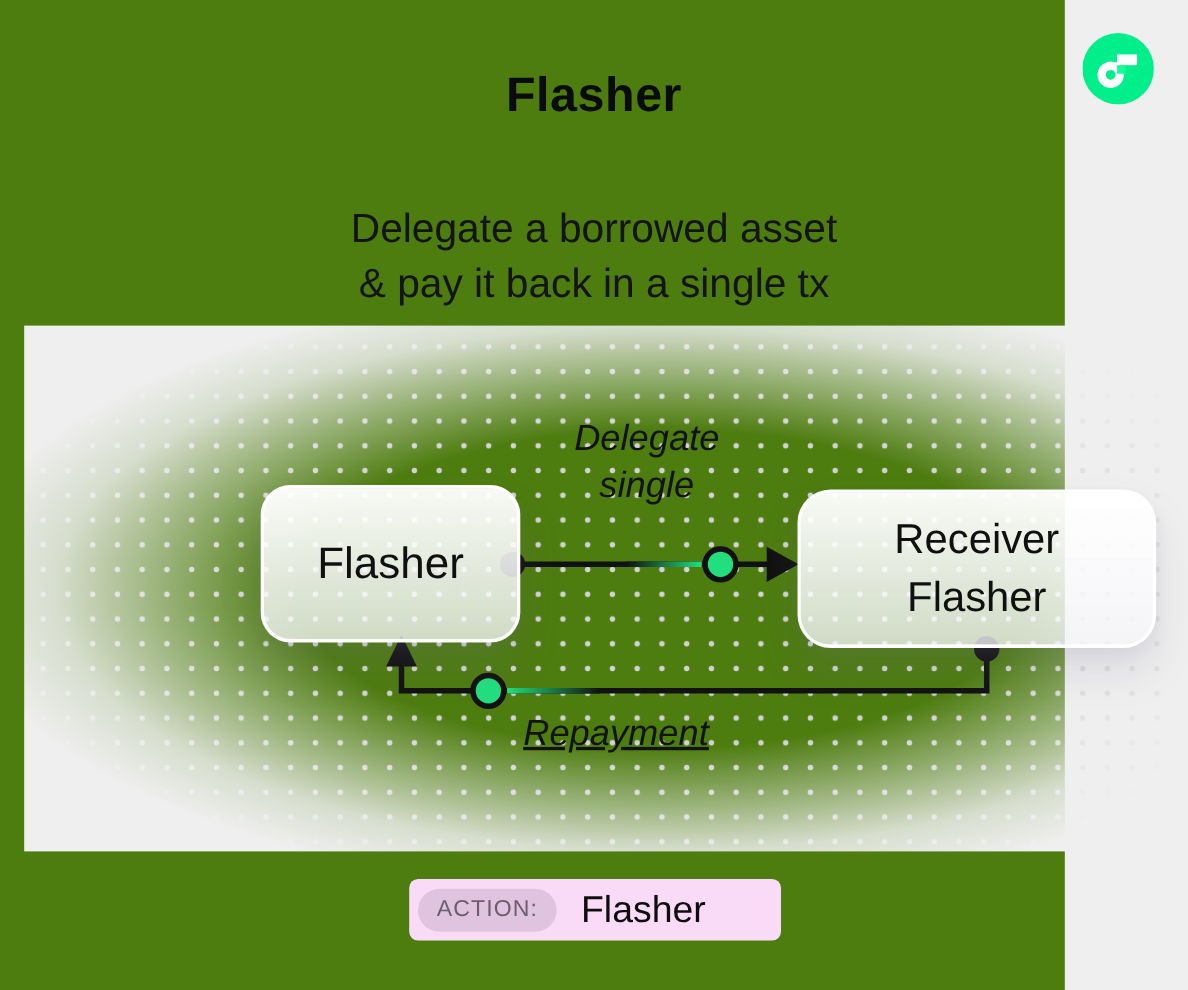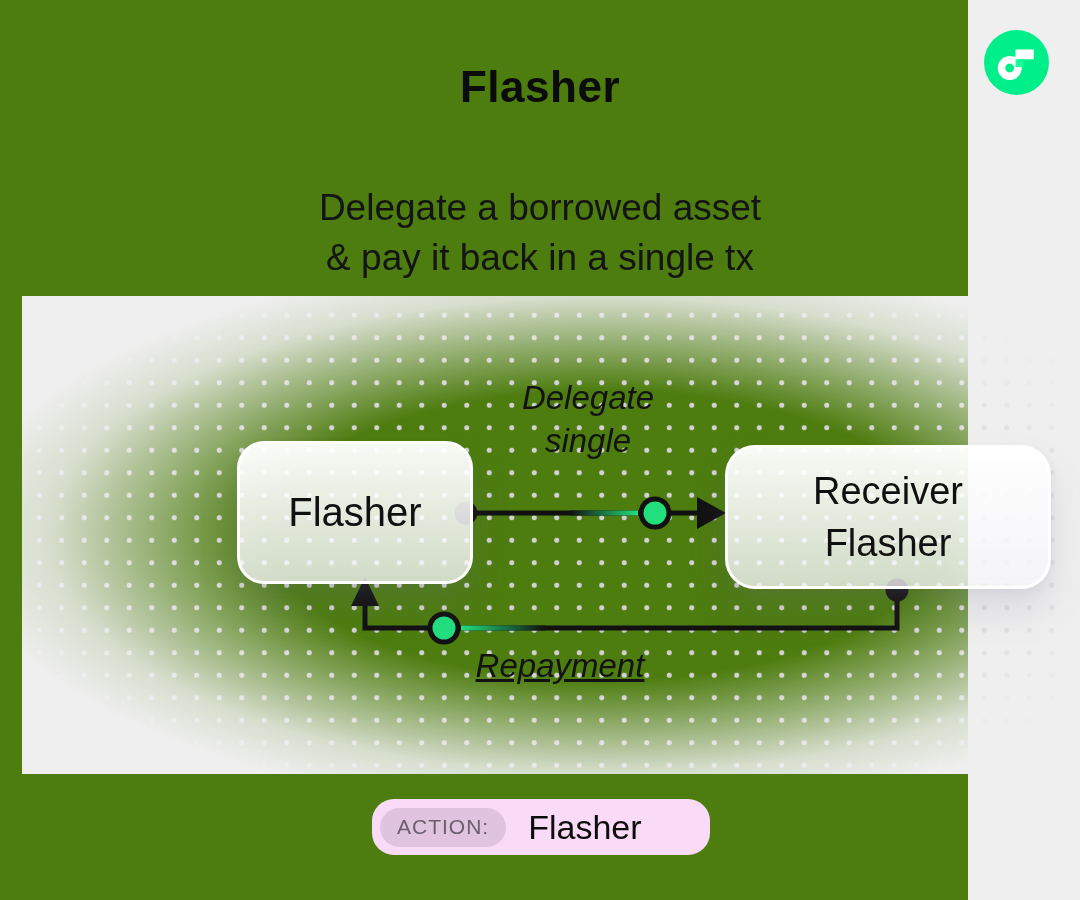--- a/index.html
+++ b/index.html
@@ -76,21 +76,21 @@
     font-style:italic;font-size:33px;font-weight:500;color:#131313;
     text-align:center;line-height:43px;
   }
   .label-delegate{left:458px;top:376px;width:260px;}
   .label-call{left:30px;top:476px;width:210px;line-height:45px;}
   .label-repayment{left:420px;top:644px;width:280px;text-decoration:underline;}
 
   
   .action-pill{
     position:absolute;left:372px;top:799px;width:338px;height:56px;
-    background:#f9dbf8;border-radius:22px;
+    background:#f9dbf8;border-radius:8px;
     display:flex;align-items:center;
     box-sizing:border-box;padding-left:8px;
   }
   .action-tag{
     background:#e0c3df;color:#6b5f6e;
     border-radius:999px;
     font-size:21px;letter-spacing:1px;
     padding:7px 17px 8px 17px;
     white-space:nowrap;
   }

